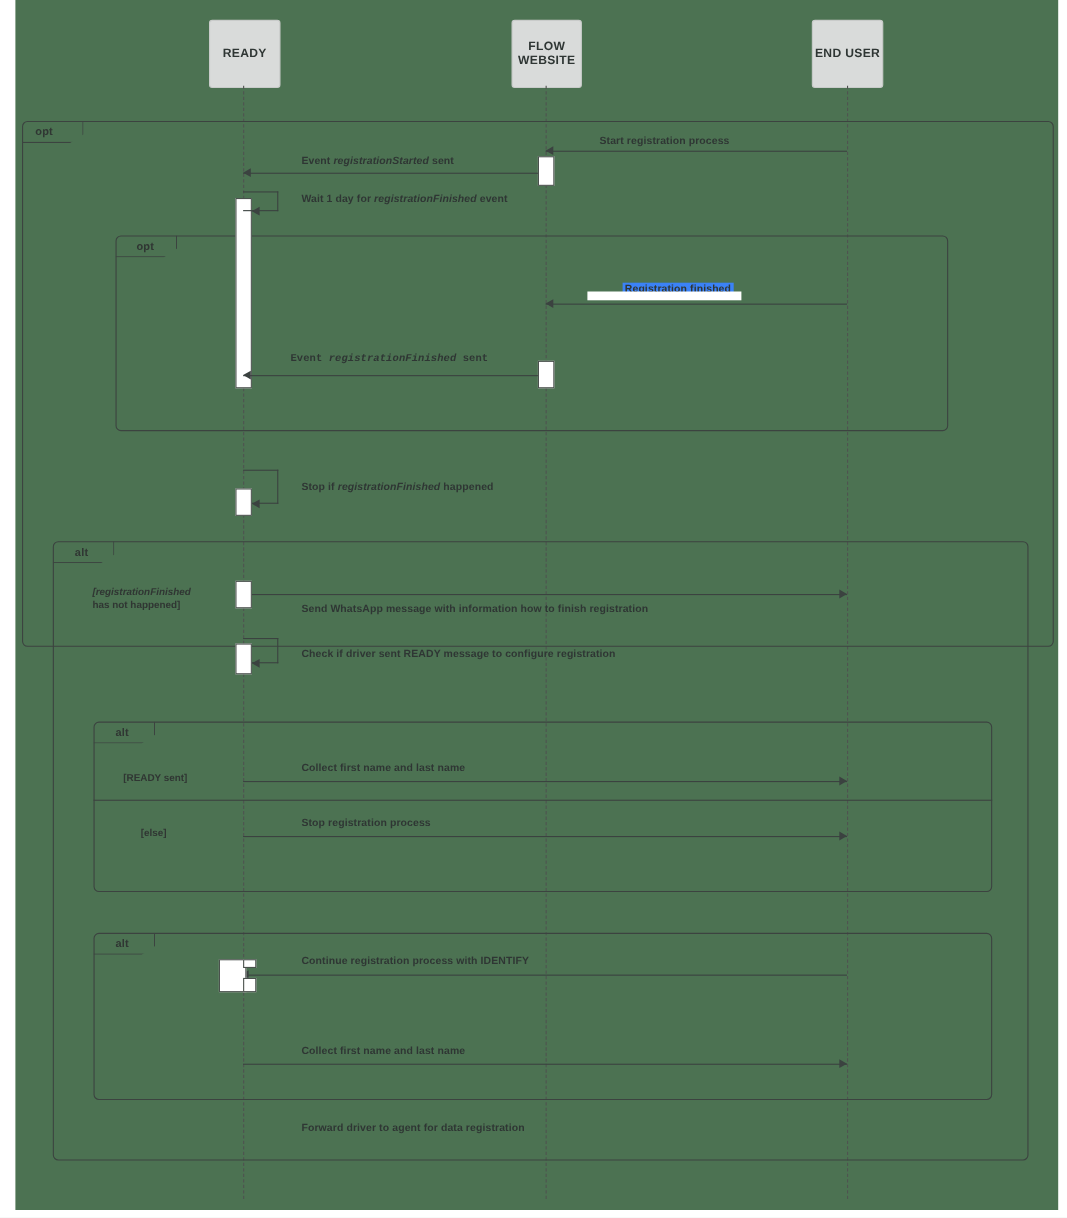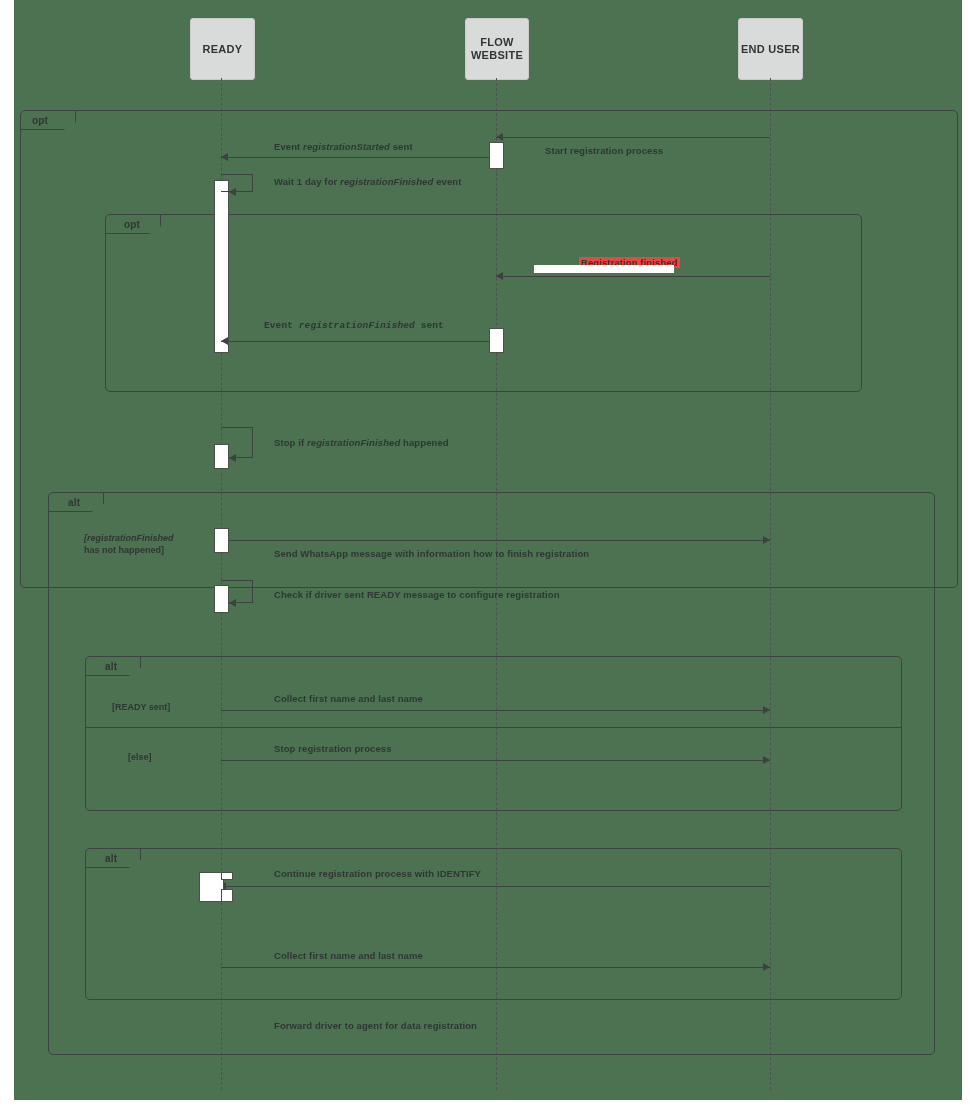--- a/index.html
+++ b/index.html
@@ -125,23 +125,22 @@
   .msg-label {
     position: absolute;
     font-size: 9.5px;
     font-weight: bold;
     color: #2f3634;
     white-space: nowrap;
     letter-spacing: .1px;
   }
   .msg-label i { font-style: italic; }
   .msg-label.boxed {
-    background: #ef4444;
+    background: #3b82f6;
     padding: 0 2px;
-    margin-left: 13px;
   }
 
   
   .self-msg {
     position: absolute;
     border: 1.4px solid #3b4240;
     border-left: none;
     box-sizing: border-box;
   }
 </style>
@@ -184,21 +183,21 @@
   <div class="fragment-tab" style="left:85px; top:656px;"></div>
   <div class="fragment-label" style="left:105px; top:661px;">alt</div>
   <div class="fragment-divider" style="left:85px; top:727px; width:817px;"></div>
   <div class="guard" style="left:112px; top:701px;">[READY sent]</div>
   <div class="guard" style="left:128px; top:751px;text-align:center;">[else]</div>
 
   <div class="fragment" style="left:85px; top:848px; width:817px; height:152px;"></div>
   <div class="fragment-tab" style="left:85px; top:848px;"></div>
   <div class="fragment-label" style="left:105px; top:853px;">alt</div>
 
-  <div class="msg-label" style="left:545px; top:123px;margin-top:22px;"><span>Start registration process</span></div>
+  <div class="msg-label" style="left:545px; top:123px;"><span>Start registration process</span></div>
   <div class="msg-line" style="left:496px; top:137px; width:274px;"></div>
   <div class="arrow-left" style="left:496px; top:133px;"></div>
 
   <div class="activation" style="left:489px; top:142px; width:15px; height:27px;"></div>
 
   <div class="msg-label" style="left:274px; top:141px;"><span>Event </span><i>registrationStarted</i><span> sent</span></div>
   <div class="msg-line" style="left:221px; top:157px; width:268px;"></div>
   <div class="arrow-left" style="left:221px; top:153px;"></div>
 
   <div class="activation" style="left:214px; top:180px; width:15px; height:173px;"></div>

